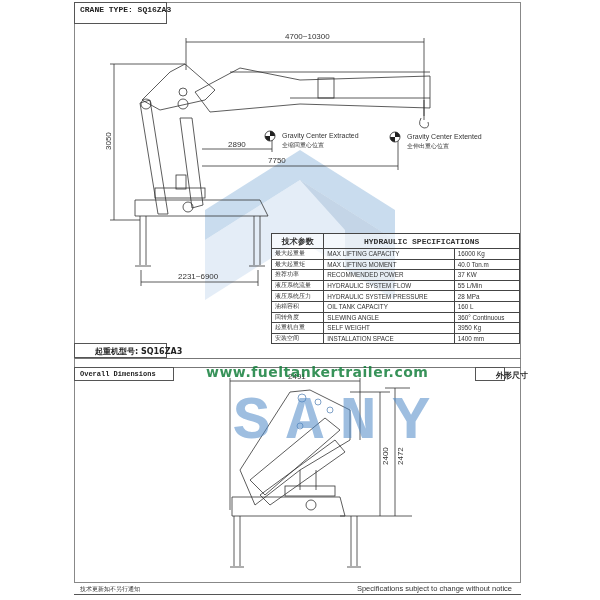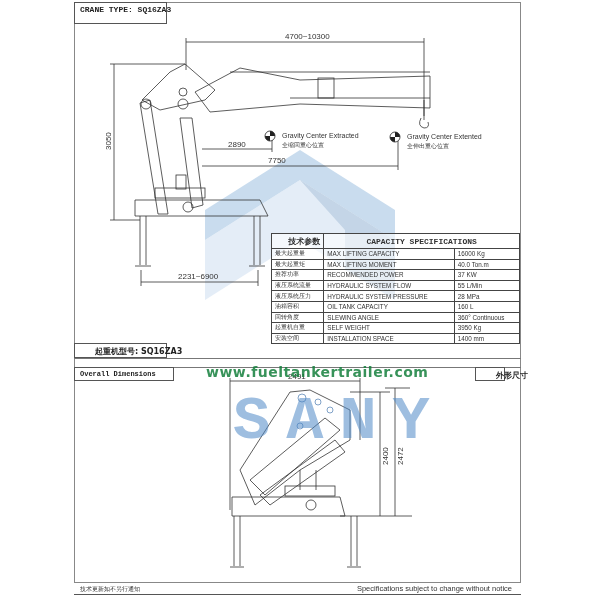--- a/index.html
+++ b/index.html
@@ -4,21 +4,21 @@
 <style>
   html,body{margin:0;padding:0;background:#fff;}
   body{width:600px;height:600px;position:relative;overflow:hidden;font-family:"Liberation Sans",sans-serif;color:#222;}
   .frame{position:absolute;left:74px;top:2px;width:447px;height:581px;border:1.5px solid #888;box-sizing:border-box;}
   .tag{position:absolute;border:1px solid #555;background:#fff;font-family:"Liberation Mono",monospace;font-weight:bold;font-size:8px;padding:2px 5px;box-sizing:border-box;white-space:nowrap;}
   .tag-cn{font-family:"DejaVu Sans",sans-serif;padding-left:20px;}
   .hline{position:absolute;height:0;border-top:1px solid #777;}
   .spec{position:absolute;left:271px;top:233px;width:249px;border-collapse:collapse;font-size:6.3px;background:rgba(255,255,255,0.6);}
   .spec td,.spec th{border:1px solid #444;padding:0 3px;height:9.6px;white-space:nowrap;color:#333;}
   .spec th{height:14px;font-size:8px;font-weight:bold;font-family:"Liberation Mono",monospace;}
-  .spec th.cn{font-family:"DejaVu Sans",sans-serif;font-size:8px;text-align:right;}
+  .spec th.cn{font-family:"DejaVu Sans",sans-serif;font-size:8px;}
   .spec td.cn{font-family:"DejaVu Sans",sans-serif;font-size:6px;}
   svg{position:absolute;left:0;top:0;}
   .dim{font-family:"Liberation Sans",sans-serif;font-size:8px;fill:#333;}
   .note{position:absolute;font-size:7.5px;color:#333;}
   .wm-url{position:absolute;left:206px;top:364px;font-family:"DejaVu Sans",sans-serif;font-weight:bold;font-size:14px;color:#15803d;opacity:0.85;letter-spacing:0.5px;}
   .wm-logo{position:absolute;left:213px;top:386px;font-family:Liberation Mono, monospace;font-weight:bold;font-size:62px;color:#4f8ac8;opacity:0.55;letter-spacing:16px;margin-left:20px;}
 </style>
 </head>
 <body>
 
@@ -93,21 +93,21 @@
   <text style="font-size:7px;fill:#333" x="407" y="139">Gravity Center Extented</text>
   <text style="font-size:6px;fill:#333;font-family:'DejaVu Sans',sans-serif" x="407" y="148">全伸出重心位置</text>
 </svg>
 
 <div class="tag" style="left:74px;top:2px;width:93px;height:22px;">CRANE TYPE: SQ16ZA3</div>
 
 <table class="spec">
   <tbody>
       <tr>
     <th class="cn">技术参数</th>
-    <th colspan="2">CAPACITY SPECIFICATIONS</th>
+    <th colspan="2">HYDRAULIC SPECIFICATIONS</th>
   </tr>
   <tr>
         <td class="cn">最大起重量</td>
         <td>MAX LIFTING CAPACITY</td>
         <td>16000 Kg</td>
       </tr>
   <tr>
         <td class="cn">最大起重矩</td>
         <td>MAX LIFTING MOMENT</td>
         <td>40.0 Ton.m</td>

